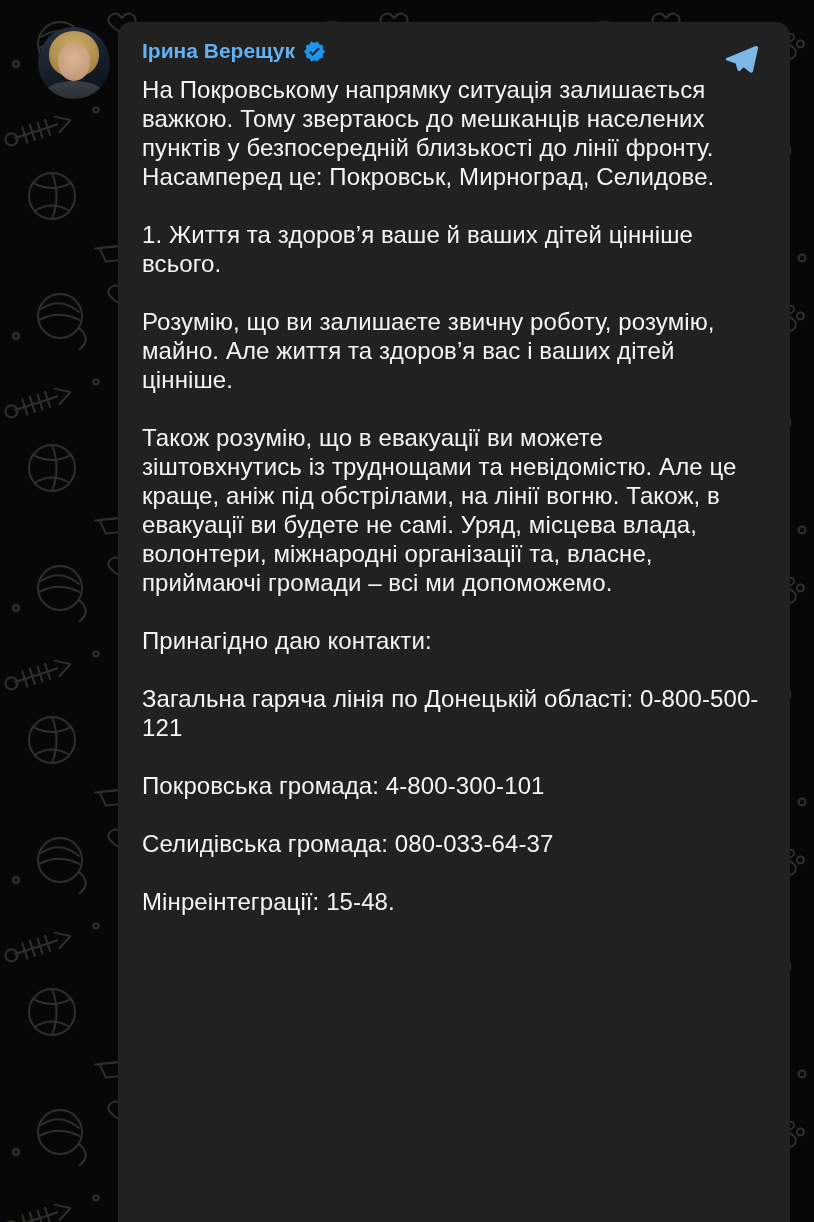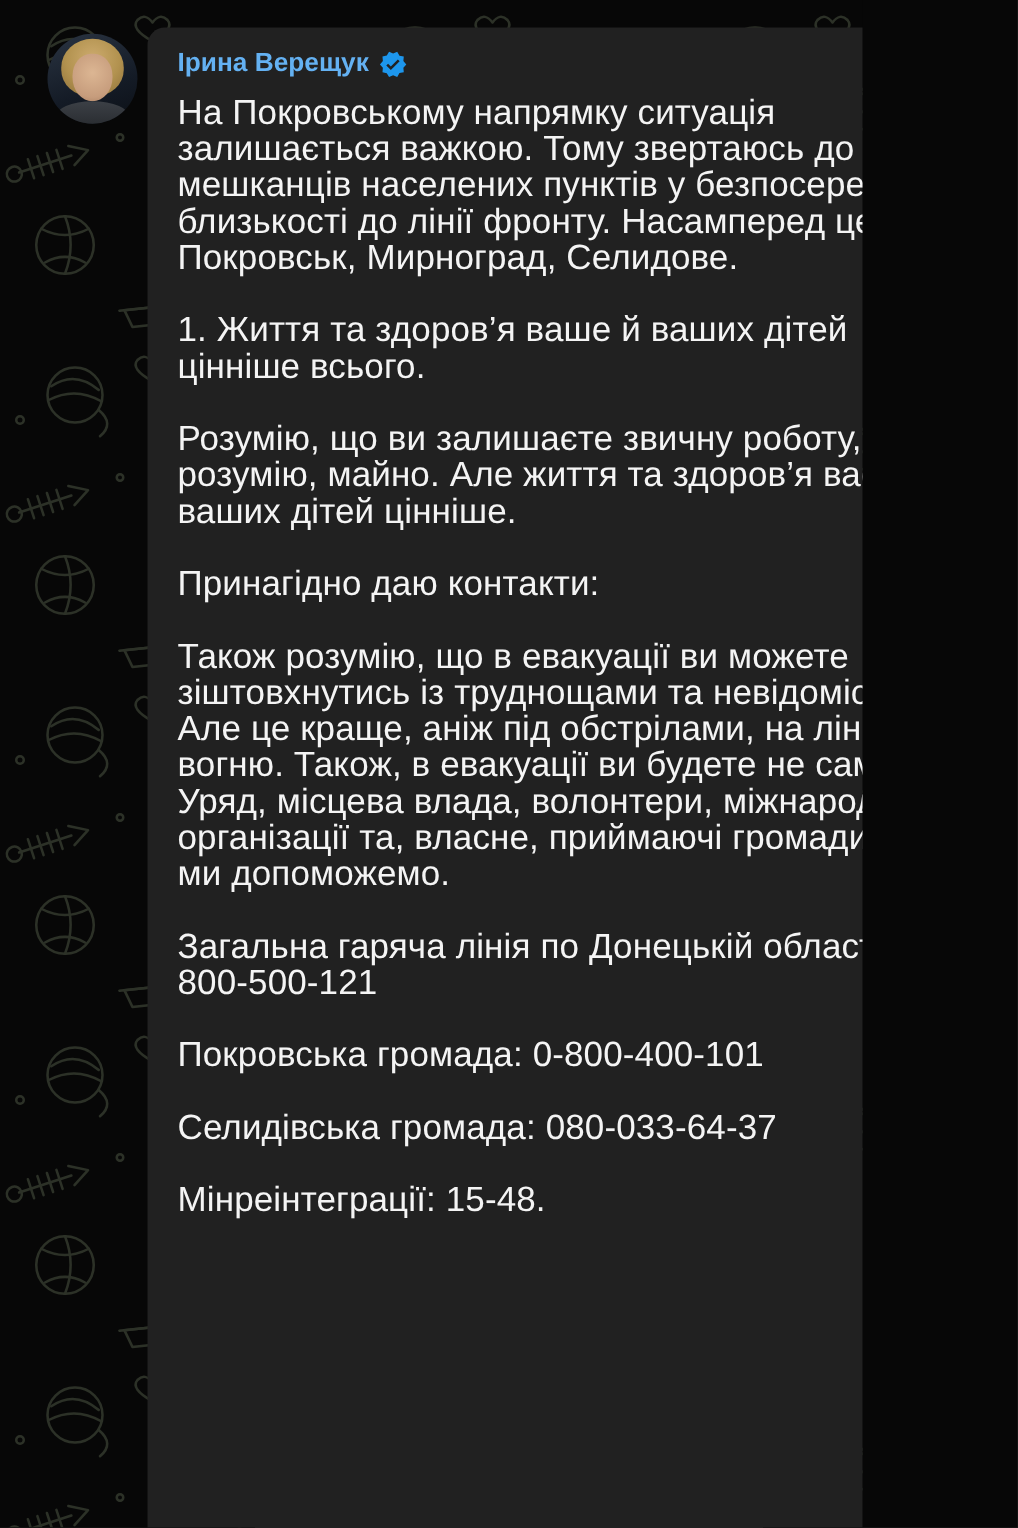--- a/index.html
+++ b/index.html
@@ -2,21 +2,21 @@
 <html><head>
 <meta charset="utf-8">
 <style>
   html,body{margin:0;padding:0;}
   body{
     width:814px;height:1222px;
     background:#070707;
     font-family:"Liberation Sans","DejaVu Sans",sans-serif;
     overflow:hidden;
   }
-  .stage{position:relative;width:690px;height:1222px;overflow:hidden;}
+  .stage{position:relative;width:814px;height:1222px;overflow:hidden;}
   .bg-pattern{position:absolute;inset:0;z-index:0;}
   
   .avatar{
     position:absolute;left:38px;top:27px;width:72px;height:72px;
     border-radius:50%;overflow:hidden;z-index:2;
     background:linear-gradient(160deg,#2a3442 0%,#141b26 60%,#0c1016 100%);
   }
   .avatar .hair{
     position:absolute;left:11px;top:4px;width:50px;height:46px;
     border-radius:50% 50% 46% 46%;
@@ -46,21 +46,21 @@
     color:#64b1f2;font-size:21px;font-weight:bold;line-height:27px;
     cursor:pointer;
   }
   .badge{width:23px;height:23px;flex:0 0 auto;margin-top:1px;}
   .share-plane{
     position:absolute;right:4px;top:4px;width:37px;height:37px;cursor:pointer;
   }
   .msg{width:622px;}
   .msg p{
     margin:0 0 29px 0;
-    color:#f4f4f4;font-size:28px;line-height:29px;font-weight:400;
+    color:#f4f4f4;font-size:24px;line-height:29px;font-weight:400;
     letter-spacing:0.1px;
   }
   .msg p:last-child{margin-bottom:12px;}
 </style>
 </head>
 <body>
 
 <div class="stage">
 
   <svg class="bg-pattern" width="814" height="1222" xmlns="http://www.w3.org/2000/svg">
@@ -149,22 +149,22 @@
 
       <svg class="share-plane" viewBox="0 0 24 24" xmlns="http://www.w3.org/2000/svg">
         <path fill="#7db7e6" d="M2.4 11.1 21.2 3.3c.9-.37 1.8.43 1.55 1.38l-3.3 14.9c-.2.9-1.27 1.27-1.99.7l-4.1-3.2-2.2 2.2c-.55.55-1.5.3-1.7-.45l-1.3-4.3-5.6-1.9c-.9-.3-.93-1.55-.16-1.93z M8.9 13.2l8.6-6.4-6.9 7.5z"></path>
       </svg>
     </div>
 
     <div class="msg">
       <p>На Покровському напрямку ситуація залишається важкою. Тому звертаюсь до мешканців населених пунктів у безпосередній близькості до лінії фронту. Насамперед це: Покровськ, Мирноград, Селидове.</p>
       <p>1. Життя та здоров’я ваше й ваших дітей цінніше всього.</p>
       <p>Розумію, що ви залишаєте звичну роботу, розумію, майно. Але життя та здоров’я вас і ваших дітей цінніше.</p>
+      <p>Також розумію, що в евакуації ви можете зіштовхнутись із труднощами та невідомістю. Але це краще, аніж під обстрілами, на лінії вогню. Також, в евакуації ви будете не самі. Уряд, місцева влада, волонтери, міжнародні організації та, власне, приймаючі громади – всі ми допоможемо.</p>
       <p>Принагідно даю контакти:</p>
-      <p>Також розумію, що в евакуації ви можете зіштовхнутись із труднощами та невідомістю. Але це краще, аніж під обстрілами, на лінії вогню. Також, в евакуації ви будете не самі. Уряд, місцева влада, волонтери, міжнародні організації та, власне, приймаючі громади – всі ми допоможемо.</p>
       <p>Загальна гаряча лінія по Донецькій області: 0-800-500-121</p>
-      <p>Покровська громада: 0-800-400-101</p>
+      <p>Покровська громада: 4-800-300-101</p>
       <p>Селидівська громада: 080-033-64-37</p>
       <p>Мінреінтеграції: 15-48.</p>
     </div>
 
   </div>
 </div>
 
 </body></html>

